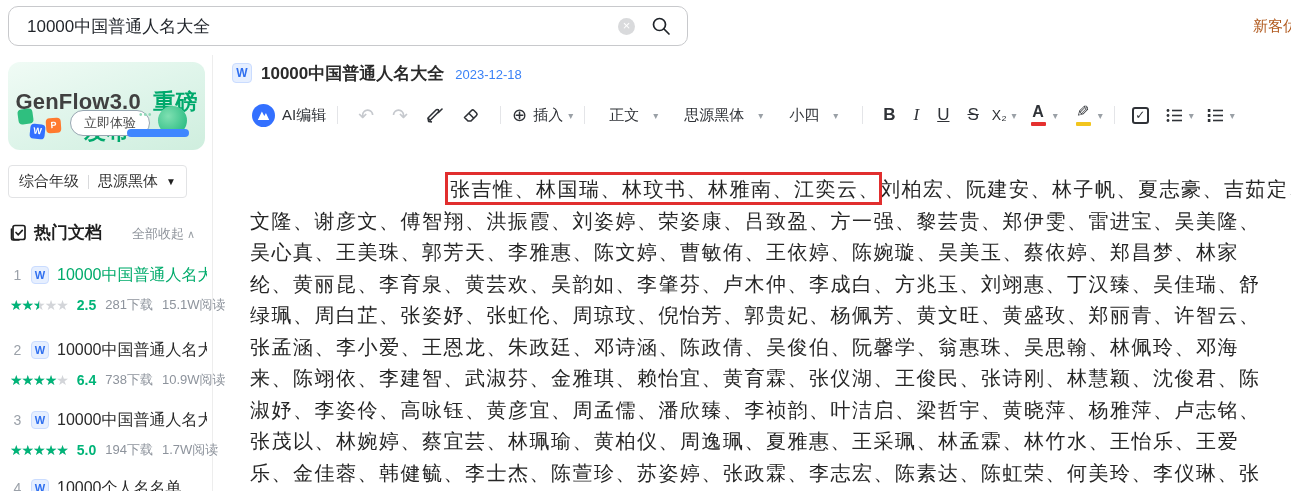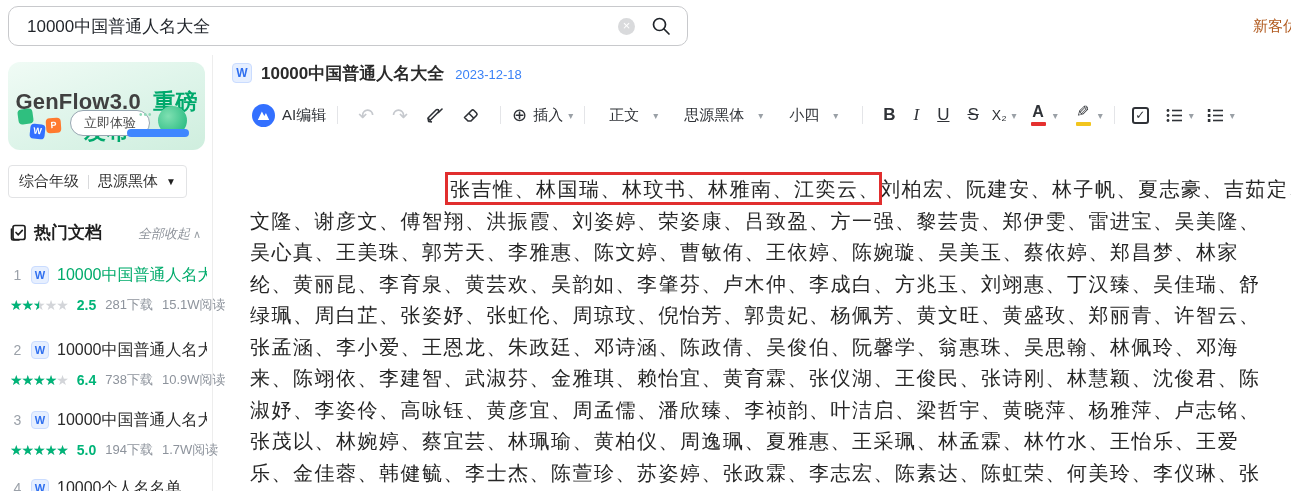--- a/index.html
+++ b/index.html
@@ -41,21 +41,21 @@
 
   .filter-box { position:absolute; left:8px; top:110px; height:33px; border:1px solid #e2e3e5;
     border-radius:4px; display:flex; align-items:center; padding:0 10px; font-size:15px;
     color:#333; cursor:pointer; background:#fff; }
   .filter-sep { width:1px; height:14px; background:#d9dadc; margin:0 9px; }
   .filter-caret { font-size:10px; color:#1f1f1f; margin-left:8px; }
 
   .hotdocs-hd { position:absolute; left:0; top:166px; width:213px; height:24px; }
   .hd-title { position:absolute; left:34px; top:0; font-size:17px; font-weight:700; color:#1f1f1f; }
   .hd-icon { position:absolute; left:9px; top:2px; }
-  .collapse { position:absolute; right:12px; top:4px; font-size:13px; color:#8e939b; cursor:pointer;font-style:italic; }
+  .collapse { position:absolute; right:18px; top:4px; font-size:13px; color:#8e939b; cursor:pointer; }
   .collapse .caret { font-size:11px; margin-left:3px; }
 
   .item-title-row { position:absolute; left:12px; width:195px; height:22px;
     display:flex; align-items:center; gap:8px; cursor:pointer; }
   .rank { width:11px; font-size:14px; color:#9ba1a9; text-align:center; flex:none; }
   .w-ic { width:18px; height:18px; flex:none; border-radius:4px; background:#e6efff; border:1px solid #cadcff;
     color:#2f6fef; font-size:11px; font-weight:700; text-align:center; line-height:16px; }
   .item-title { font-size:16px; color:#2a2a2a; white-space:nowrap; overflow:hidden; }
   .item-title.active { color:#00ab6b; }
   .rating-row { position:absolute; left:10px; width:200px; height:18px;

